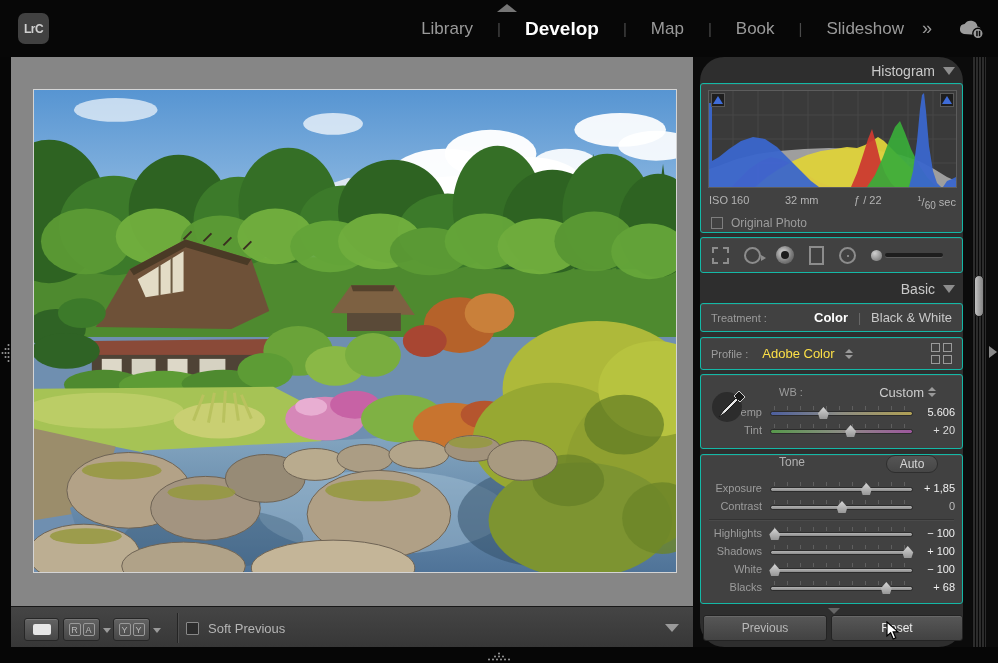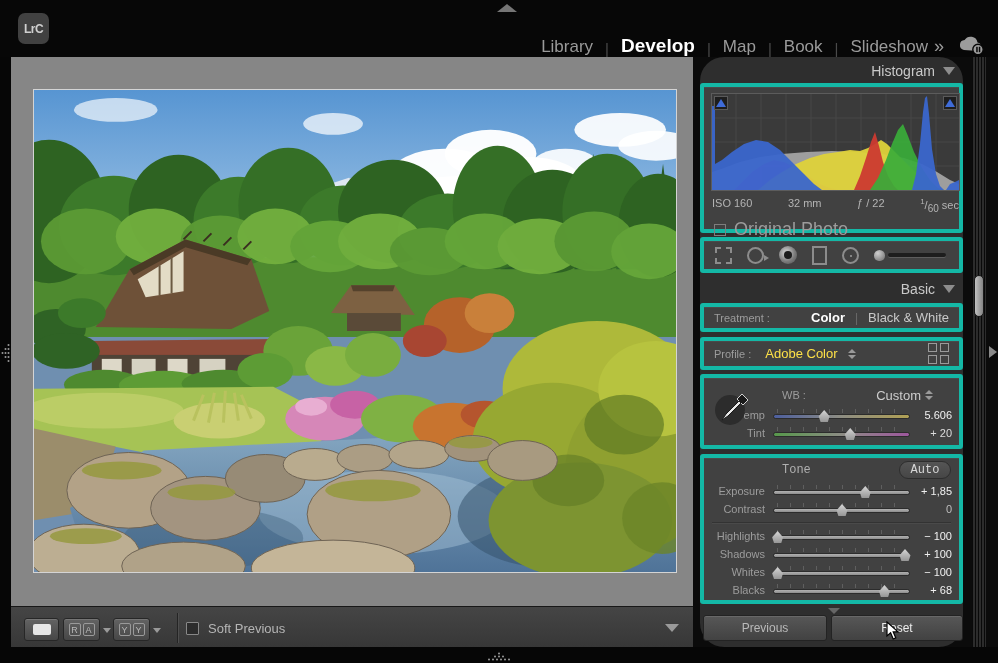--- a/index.html
+++ b/index.html
@@ -8,21 +8,21 @@
   .app { position:absolute; inset:0; width:998px; height:663px; background:#060606; }
 
   
   .topbar { position:absolute; left:0; top:0; width:998px; height:57px; background:#070707; }
   .logo { position:absolute; left:18px; top:13px; width:31px; height:31px; border-radius:7px;
           background:#414141; color:#cfcfcf; font-size:12px; font-weight:bold;
           display:flex; align-items:center; justify-content:center; letter-spacing:-.5px; }
   .brand { position:absolute; left:59px; top:12px; line-height:1.25; }
   .brand .b1 { font-size:11px; color:#8f8f8f; }
   .brand .b2 { font-size:15px; color:#b3b3b3; font-weight:bold; }
-  .nav { position:absolute; right:12px; top:0; height:57px; display:flex; align-items:flex-end; gap:12px; }
+  .nav { position:absolute; right:12px; top:0; height:57px; display:flex; align-items:center; gap:24px; }
   .nav .item { font-size:17px; color:#9a9a9a; cursor:default; }
   .nav .item.active { font-size:19px; color:#ffffff; font-weight:bold; }
   .nav .sep { color:#4a4a4a; font-size:15px; }
   .nav .more { font-size:18px; color:#9a9a9a; margin-left:-6px; }
   .arrow-top { position:absolute; left:497px; top:4px; width:0; height:0;
                border-left:10px solid transparent; border-right:10px solid transparent;
                border-bottom:8px solid #757575; }
 
   
   .content { position:absolute; left:11px; top:57px; width:682px; height:549px; background:#868686; }
@@ -52,36 +52,36 @@
              border-left:7px solid transparent; border-right:7px solid transparent;
              border-top:8px solid #9a9a9a; }
 
   
   .rightpane { position:absolute; left:693px; top:57px; width:305px; height:590px; background:#0b0b0b; }
   .panel { position:absolute; left:7px; top:0; width:263px; height:590px; background:#2e2e2e;border-radius:24px; }
   .ph-header { position:absolute; left:0; width:263px; height:20px; display:flex; align-items:center;
                justify-content:flex-end; gap:8px; padding-right:8px; color:#c9c9c9; font-size:14px; }
   .disclosure { width:0; height:0; border-left:6px solid transparent; border-right:6px solid transparent;
                 border-top:8px solid #8d8d8d; }
-  .pbox { position:absolute; left:0; width:263px; background:#414141; border:4px solid #14b8a6;
+  .pbox { position:absolute; left:0; width:263px; background:#414141; border:1px solid #14b8a6;
           border-radius:3px; box-shadow:inset 0 1px 0 rgba(255,255,255,.05); }
 
   
   .hist-plot { position:absolute; left:7px; top:6px; width:249px; height:98px; background:#3a3a3a;
                border:1px solid #5c5c5c; }
   .clipbtn { position:absolute; width:14px; height:14px; background:#1e1e1e; border:1px solid #5a5a5a;
              display:flex; align-items:center; justify-content:center; }
   .clip-tri { width:0; height:0; border-left:5px solid transparent; border-right:5px solid transparent;
               border-bottom:8px solid #3f6cd8; }
   .hist-stats { position:absolute; left:8px; top:110px; width:247px; display:flex;
                 justify-content:space-between; color:#b4b4b4; font-size:11px; }
   .frac sup { font-size:8px; } .frac sub { font-size:10px; }
   .orig-row { position:absolute; left:10px; top:132px; display:flex; align-items:center; gap:8px; }
   .orig-row .cb { width:12px; height:12px; border:1px solid #7e7e7e; background:transparent; }
-  .orig-row .lbl { color:#9c9c9c; font-size:18px; }
+  .orig-row .lbl { color:#9c9c9c; font-size:12px; }
 
   
   .tools { display:flex; align-items:center; gap:15px; padding:0 11px; height:100%; }
   .tool { display:flex; align-items:center; justify-content:center; height:24px; }
   .crop-glyph { width:17px; height:17px; border:2px dashed #8c8c8c; }
   .heal-glyph { width:17px; height:17px; border:2px solid #8c8c8c; border-radius:50%; position:relative; }
   .heal-glyph:after { content:""; position:absolute; right:-7px; top:6px; width:0; height:0;
       border-top:3px solid transparent; border-bottom:3px solid transparent; border-left:5px solid #8c8c8c; }
   .redeye-glyph { width:18px; height:18px; border-radius:50%;
       background:radial-gradient(circle at 40% 38%, #bdbdbd 0 18%, #7c7c7c 55%, #4a4a4a 100%); position:relative; }
@@ -127,21 +127,21 @@
   .updown .u { border-bottom:4px solid #9a9a9a; }
   .updown .d { border-top:4px solid #9a9a9a; }
   .grid-icon { margin-left:auto; display:grid; grid-template-columns:9px 9px; grid-gap:3px; }
   .grid-icon b { width:9px; height:9px; border:1px solid #9a9a9a; background:transparent; }
 
   .wb-head { display:flex; align-items:center; height:22px; padding:0 26px 0 78px; }
   .wb-label { color:#9c9c9c; font-size:11px; flex:1; }
   .wb-value { color:#cdcdcd; font-size:13px; }
   .eyedropper { position:absolute; left:8px; top:10px; width:40px; height:40px; }
 
-  .tone-head { display:flex; align-items:center; height:24px; padding:0 8px 0 78px;font-family:Liberation Mono, monospace; }
+  .tone-head { display:flex; align-items:flex-start; height:24px; padding:0 24px 0 78px; }
   .tone-label { color:#b0b0b0; font-size:12px; flex:1; }
   .auto-btn { width:52px; height:18px; border-radius:9px; background:linear-gradient(#555,#464646);
               border:1px solid #2e2e2e; color:#d6d6d6; font-size:12px;
               display:flex; align-items:center; justify-content:center; }
   .subdivider { height:1px; background:#333; margin:4px 8px 4px 8px; box-shadow:0 1px 0 rgba(255,255,255,.05); }
 
   .panel-caret { position:absolute; left:828px; top:608px; width:0; height:0;
       border-left:6px solid transparent; border-right:6px solid transparent; border-top:6px solid #666; }
   .pbtn { position:absolute; top:615px; height:26px; border-radius:3px;
           background:linear-gradient(#575757,#424242); border:1px solid #232323;
@@ -564,21 +564,21 @@
         <div class="row">
           <span class="rlabel">Shadows</span>
           <span class="slider">
             <span class="ticks"></span>
               <span class="track"></span>
             <span class="thumb" style="left: calc(96% - 6px);"></span>
           </span>
           <span class="rvalue" style="color:#f0f0f0;">+ 100</span>
         </div>
         <div class="row">
-          <span class="rlabel">Whites</span>
+          <span class="rlabel">White</span>
           <span class="slider">
             <span class="ticks"></span>
               <span class="track"></span>
             <span class="thumb" style="left: calc(3% - 6px);"></span>
           </span>
           <span class="rvalue" style="color:#f0f0f0;">− 100</span>
         </div>
         <div class="row">
           <span class="rlabel">Blacks</span>
           <span class="slider">

